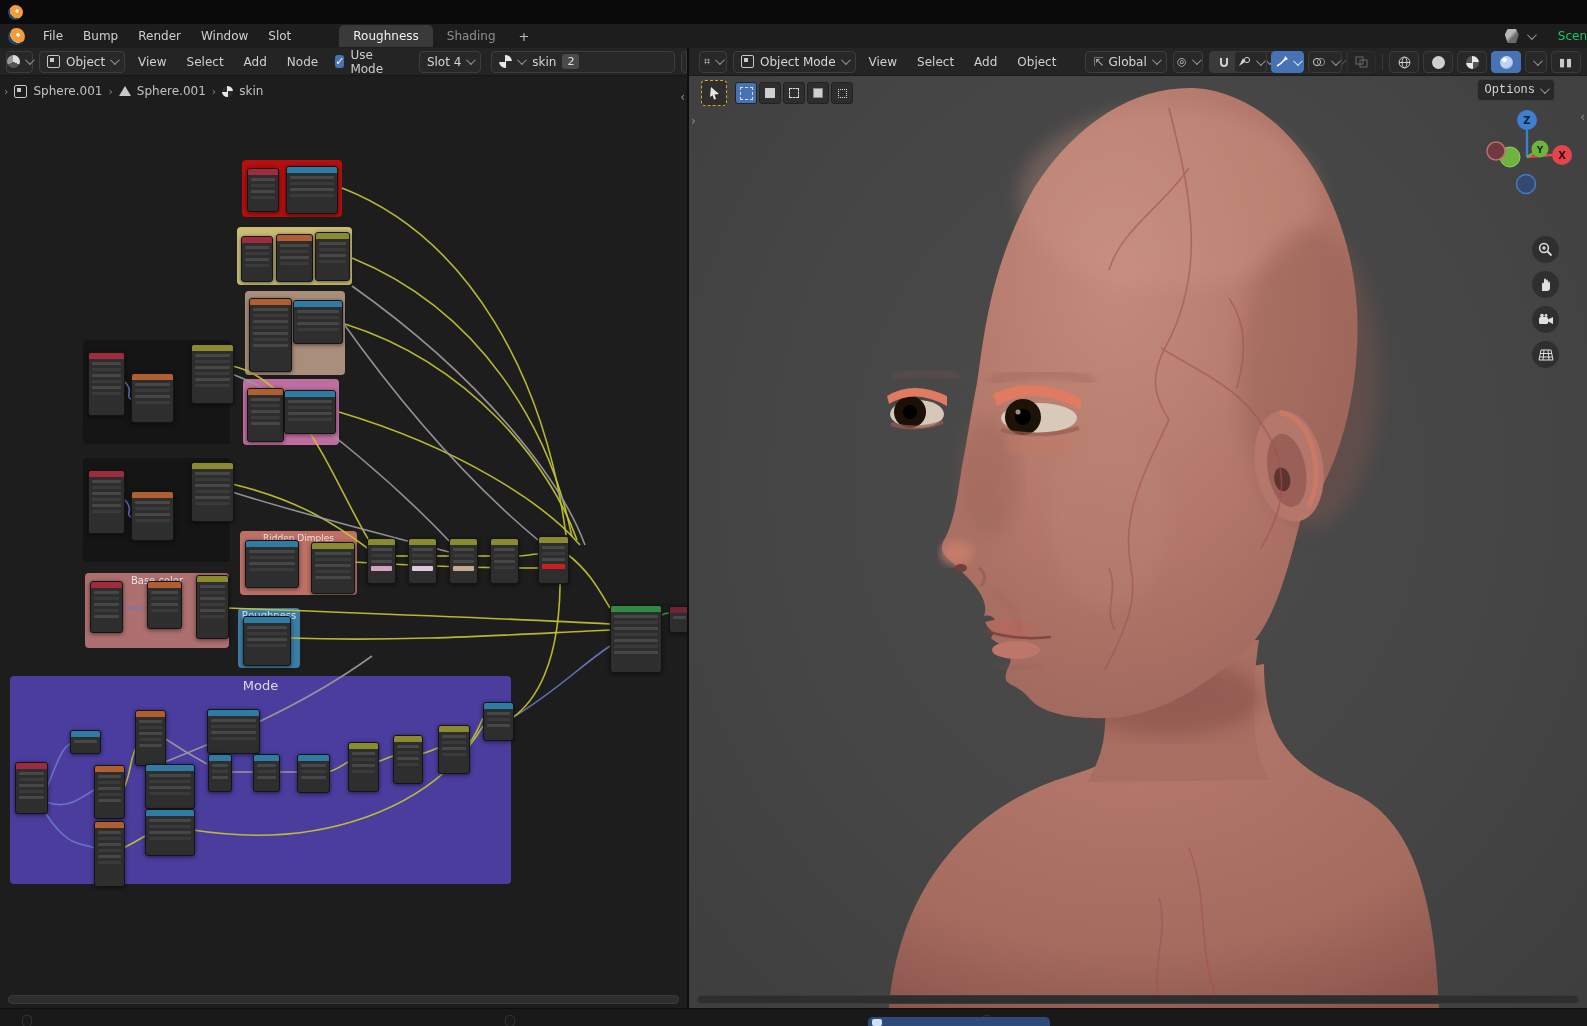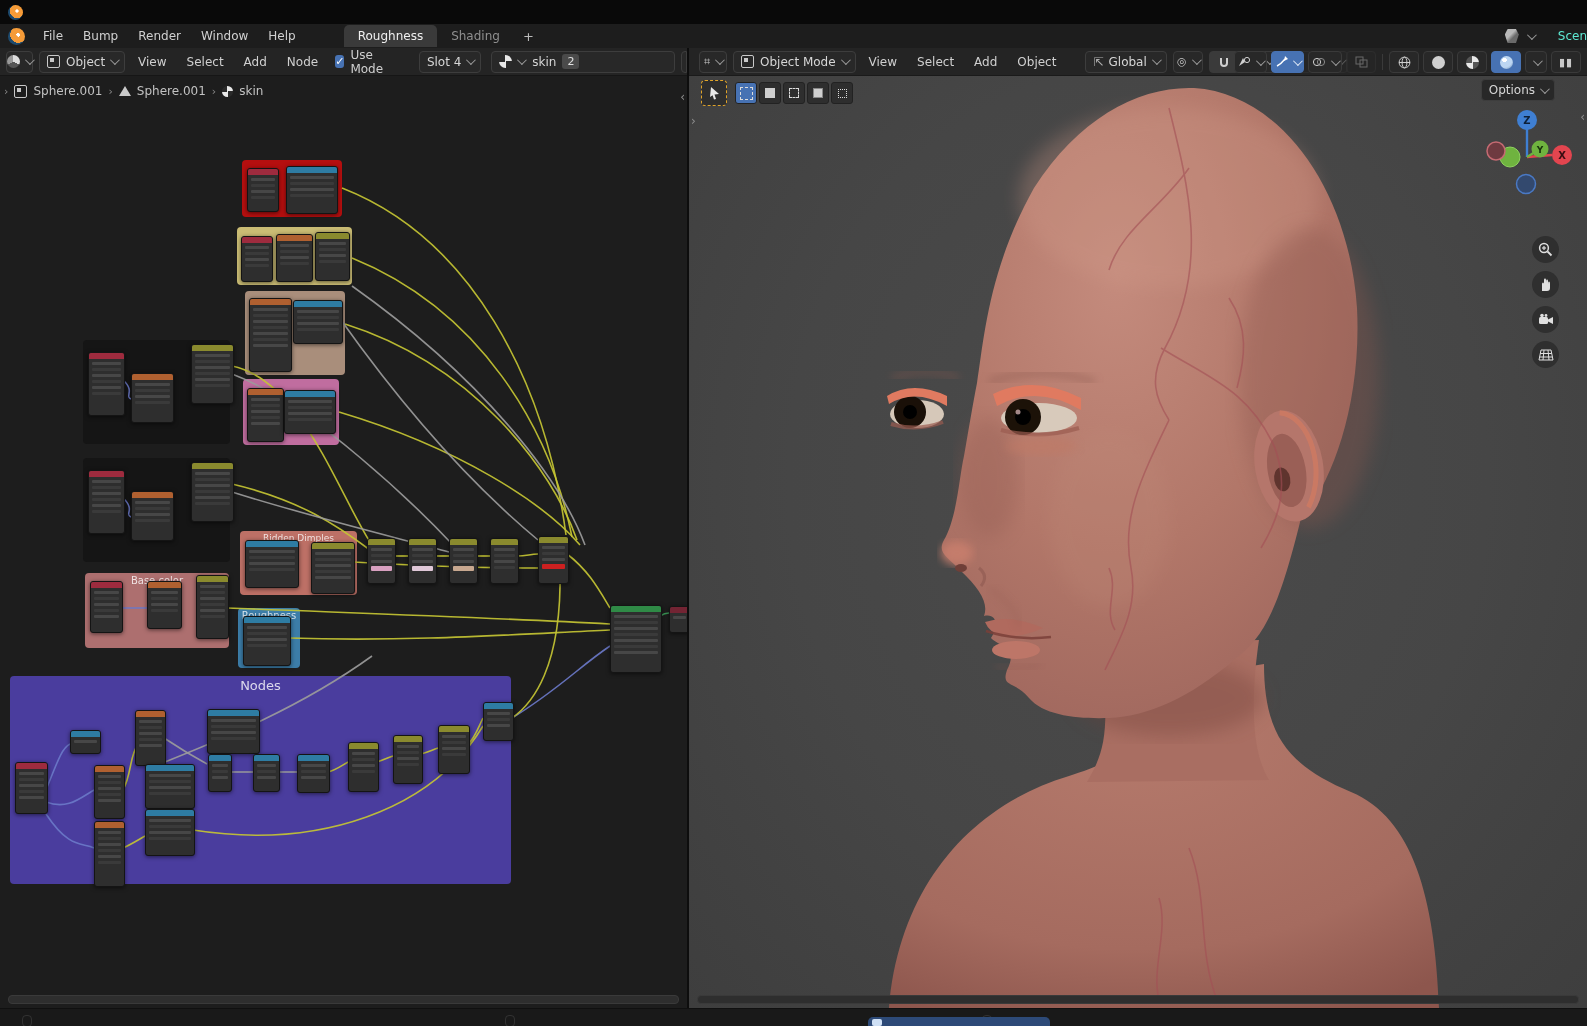--- a/index.html
+++ b/index.html
@@ -67,21 +67,21 @@
   .shade-sph{width:13px;height:13px;border-radius:50%;background:#cfcfcf;}
   .shade-sph.mat{background:conic-gradient(#e8e8e8 0 90deg,#555 90deg 180deg,#e8e8e8 180deg 270deg,#555 270deg 360deg);border-radius:50%;}
   .shade-sph.rend{background:radial-gradient(circle at 35% 30%,#fff 0 18%,#bcd6f2 19% 60%,#5c7fa8 100%);}
   #vp-toolbar{position:absolute;left:12px;top:32px;display:flex;align-items:center;gap:8px;z-index:5;}
   .tool-active{width:24px;height:24px;background:#2e2e2e;border:1px dashed #e0a42a;border-radius:4px;display:flex;align-items:center;justify-content:center;}
   .selgroup{display:flex;gap:2px;}
   .selbtn{width:20px;height:20px;background:#2e2e2e;border:1px solid #222;border-radius:3px;display:flex;align-items:center;justify-content:center;}
   .selbtn.on{background:#4772b3;}
   .dashbox{width:11px;height:11px;border:1px dashed #dcdcdc;}
   .solidbox{width:10px;height:10px;background:#cfcfcf;}
-  #options-btn{position:absolute;right:32px;top:31px;z-index:6;}
+  #options-btn{position:absolute;right:32px;top:31px;z-index:6;font-family:Liberation Mono, monospace;}
   #nav-buttons{position:absolute;right:28px;top:188px;display:flex;flex-direction:column;gap:8px;z-index:6;}
   .nav-circ{width:27px;height:27px;border-radius:50%;background:#2b2b2bd9;display:flex;align-items:center;justify-content:center;}
   #statusbar{position:absolute;left:0;top:1008px;width:1587px;height:18px;background:#191919;border-top:1px solid #101010;}
   .sb-dot{position:absolute;top:6px;width:8px;height:10px;border:1px solid #4a4a4a;border-radius:4px;opacity:.5;}
   #sb-pill{position:absolute;left:868px;top:8px;width:182px;height:10px;background:#2d4a78;border-radius:5px 5px 0 0;}
   #sb-pill .ic{position:absolute;left:4px;top:2px;width:10px;height:7px;background:#cfe0f5;border-radius:2px;}
   .sep-v{width:1px;height:16px;background:#3a3a3a;margin:0 2px;}
 </style>
 </head>
 <body>
@@ -89,31 +89,31 @@
 <div id="titlebar">
   <div class="blender-logo"></div>
 </div>
 
 <div id="topbar">
   <div class="blender-logo" style="width:17px;height:17px;"></div>
   <span class="menu-item">File</span>
   <span class="menu-item">Bump</span>
   <span class="menu-item">Render</span>
   <span class="menu-item">Window</span>
-  <span class="menu-item">Help</span>
+  <span class="menu-item">Slot</span>
   <div class="tabs">
     <span class="ws-tab active">Roughness</span>
     <span class="ws-tab">Shading</span>
     <span class="ws-plus">+</span>
   </div>
 </div>
 <div id="scene-select">
   <div class="scene-icon"></div>
   <span class="chev"></span>
-  <span style="margin-left:24px;color:#5eead4;">Scen</span>
+  <span style="margin-left:24px;color:#22c55e;">Scen</span>
 </div>
 
 <div id="shader-editor">
 
   <div id="node-canvas">
     <div id="frames">
         <div class="frame" style="left: 242px; top: 112px; width: 100px; height: 57px; background: rgb(181, 15, 15);"></div>
         <div class="frame" style="left: 237px; top: 179px; width: 115px; height: 58px; background: rgb(202, 188, 116);"></div>
         <div class="frame" style="left: 245px; top: 243px; width: 100px; height: 84px; background: rgb(169, 142, 123);"></div>
         <div class="frame" style="left: 243px; top: 331px; width: 96px; height: 66px; background: rgb(192, 109, 159);"></div>
@@ -122,21 +122,21 @@
         <div class="frame" style="left: 240px; top: 483px; width: 117px; height: 64px; background: rgb(189, 112, 102);">
           <div class="frame-label" style="font-size: 9px; text-align: center;">Ridden Dimples</div>
         </div>
         <div class="frame" style="left: 85px; top: 525px; width: 144px; height: 75px; background: rgb(173, 111, 111);">
           <div class="frame-label" style="font-size: 10px;">Base color</div>
         </div>
         <div class="frame" style="left: 238px; top: 560px; width: 62px; height: 60px; background: rgb(60, 125, 168);">
           <div class="frame-label" style="font-size: 10px;">Roughness</div>
         </div>
         <div class="frame" style="left: 10px; top: 628px; width: 501px; height: 208px; background: rgb(74, 61, 158);">
-          <div class="frame-label" style="font-size: 13px;">Nodes</div>
+          <div class="frame-label" style="font-size: 13px;">Mode</div>
         </div>
       </div>
     <svg id="wires" width="687" height="960">
         <path d="M342,140 C470,190 545,330 566,487" fill="none" stroke="#c4c433" stroke-width="1.6" opacity="0.92"></path>
         <path d="M352,210 C480,262 550,380 572,489" fill="none" stroke="#c4c433" stroke-width="1.6" opacity="0.92"></path>
         <path d="M345,276 C472,316 552,420 577,492" fill="none" stroke="#c4c433" stroke-width="1.6" opacity="0.92"></path>
         <path d="M339,364 C460,400 545,456 580,497" fill="none" stroke="#c4c433" stroke-width="1.6" opacity="0.92"></path>
         <path d="M232,318 C300,332 336,440 370,494" fill="none" stroke="#c4c433" stroke-width="1.6" opacity="0.92"></path>
         <path d="M232,436 C300,452 338,478 370,502" fill="none" stroke="#c4c433" stroke-width="1.6" opacity="0.92"></path>
         <path d="M232,326 C312,356 420,462 452,496" fill="none" stroke="#9b9b9b" stroke-width="1.6" opacity="0.92"></path>

